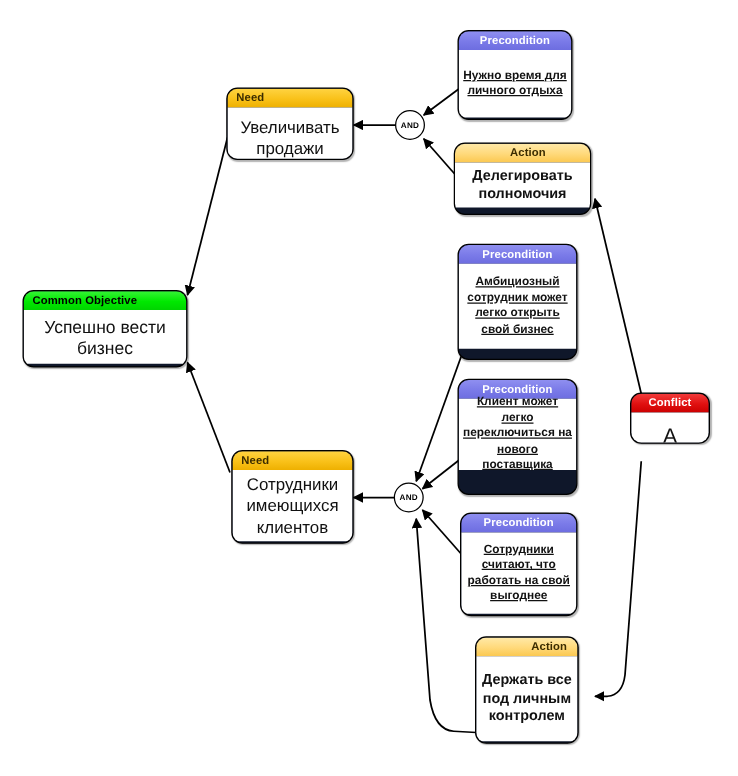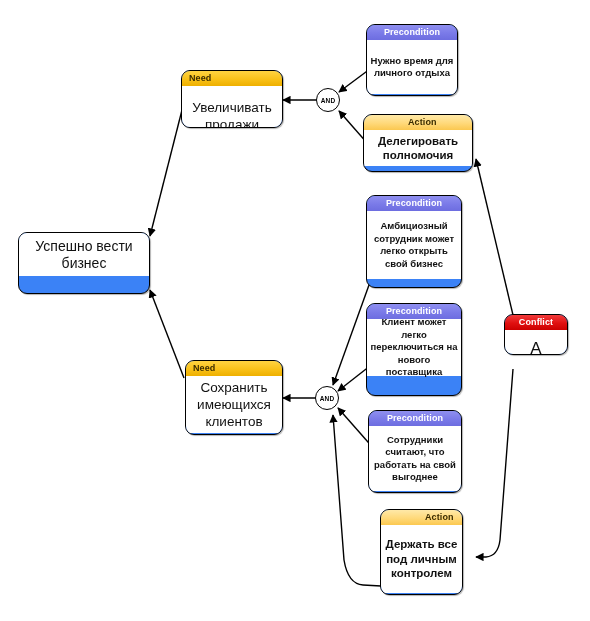--- a/index.html
+++ b/index.html
@@ -27,21 +27,21 @@
     height: 621px;
     pointer-events: none;
   }
 
   
   .node {
     position: absolute;
     box-sizing: border-box;
     border: 1.4px solid #000000;
     border-radius: 9px;
-    background: #3b82f6;
+    background: #0f172a;
     overflow: hidden;
     box-shadow: 1px 1px 1px rgba(0,0,0,0.30);
   }
   .node .hdr {
     font-size: 9px;
     font-weight: bold;
     line-height: 1;
     padding: 3px 0 3px 7px;
     letter-spacing: 0.1px;
     white-space: nowrap;
@@ -84,20 +84,21 @@
     background: linear-gradient(to bottom, #8f8ff0 0%, #7a7ae8 55%, #6d6de0 100%);
     color: #ffffff;
     text-align: center;
     padding-left: 0;
   }
   .n-precondition .body {
     font-size: 9.5px;
     line-height: 12.5px;
     font-weight: bold;
     color: #111111;
+    text-decoration: underline;
   }
 
   .n-action .hdr {
     background: linear-gradient(to bottom, #ffe9a8 0%, #ffd97a 55%, #fbc850 100%);
     color: #3b2c00;
     padding-left: 44px;
   }
   .n-action .body {
     font-size: 11.5px;
     line-height: 14.5px;
@@ -164,36 +165,37 @@
     <path d="M 375 450 L 338 408" stroke="#000000" stroke-width="1.4" fill="none" marker-end="url(#arrow)"></path>
 
     <path d="M 381 586 L 363 585 Q 348 584 344 560 L 333 415" stroke="#000000" stroke-width="1.4" fill="none" marker-end="url(#arrow)"></path>
 
     <path d="M 513 315 L 476 159" stroke="#000000" stroke-width="1.4" fill="none" marker-end="url(#arrow)"></path>
 
     <path d="M 513 369 L 500 540 Q 498 556 486 557 L 476 557" stroke="#000000" stroke-width="1.4" fill="none" marker-end="url(#arrow)"></path>
   </svg>
 
   <div class="node n-objective" style="left:18px; top:232px; width:132px; height:62px;">
+    <div class="hdr">Common Objective</div>
     <div class="body" style="height:43px;">
       <span>Успешно вести бизнес</span>
     </div>
   </div>
 
   <div class="node n-need" style="left:181px; top:70px; width:102px; height:58px;">
     <div class="hdr">Need</div>
-    <div class="body" style="height:47px;align-items:flex-end;">
+    <div class="body" style="height:47px;">
       <span>Увеличивать продажи</span>
     </div>
   </div>
 
   <div class="node n-need" style="left:185px; top:360px; width:98px; height:75px;">
     <div class="hdr">Need</div>
     <div class="body" style="height:57px;">
-      <span>Сохранить имеющихся клиентов</span>
+      <span>Сотрудники имеющихся клиентов</span>
     </div>
   </div>
 
   <div class="node n-precondition" style="left:366px; top:24px; width:92px; height:72px;">
     <div class="hdr">Precondition</div>
     <div class="body" style="height:54px;">
       <span>Нужно время для личного отдыха</span>
     </div>
   </div>
 

